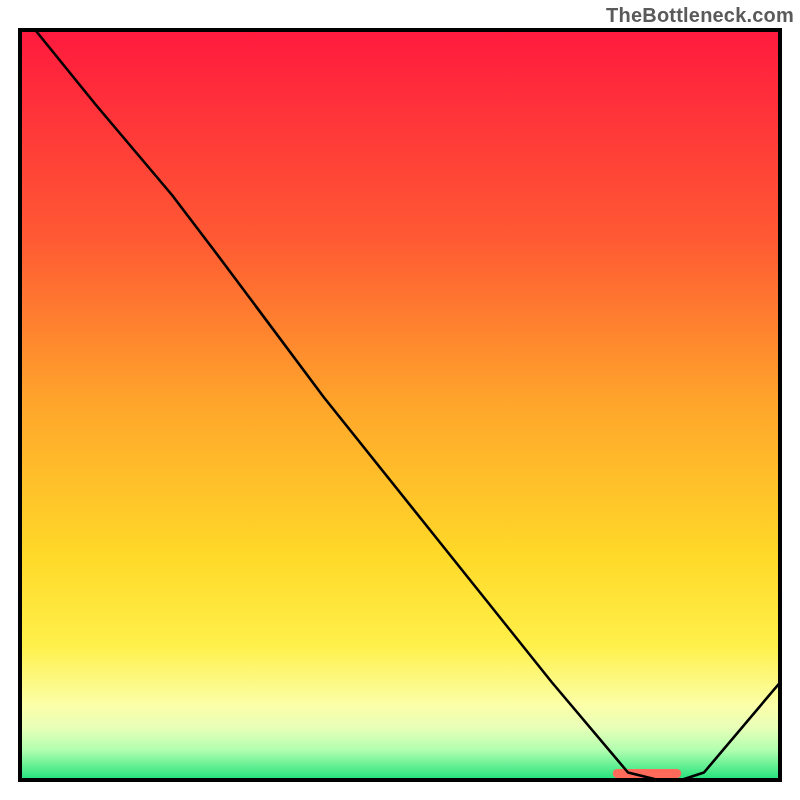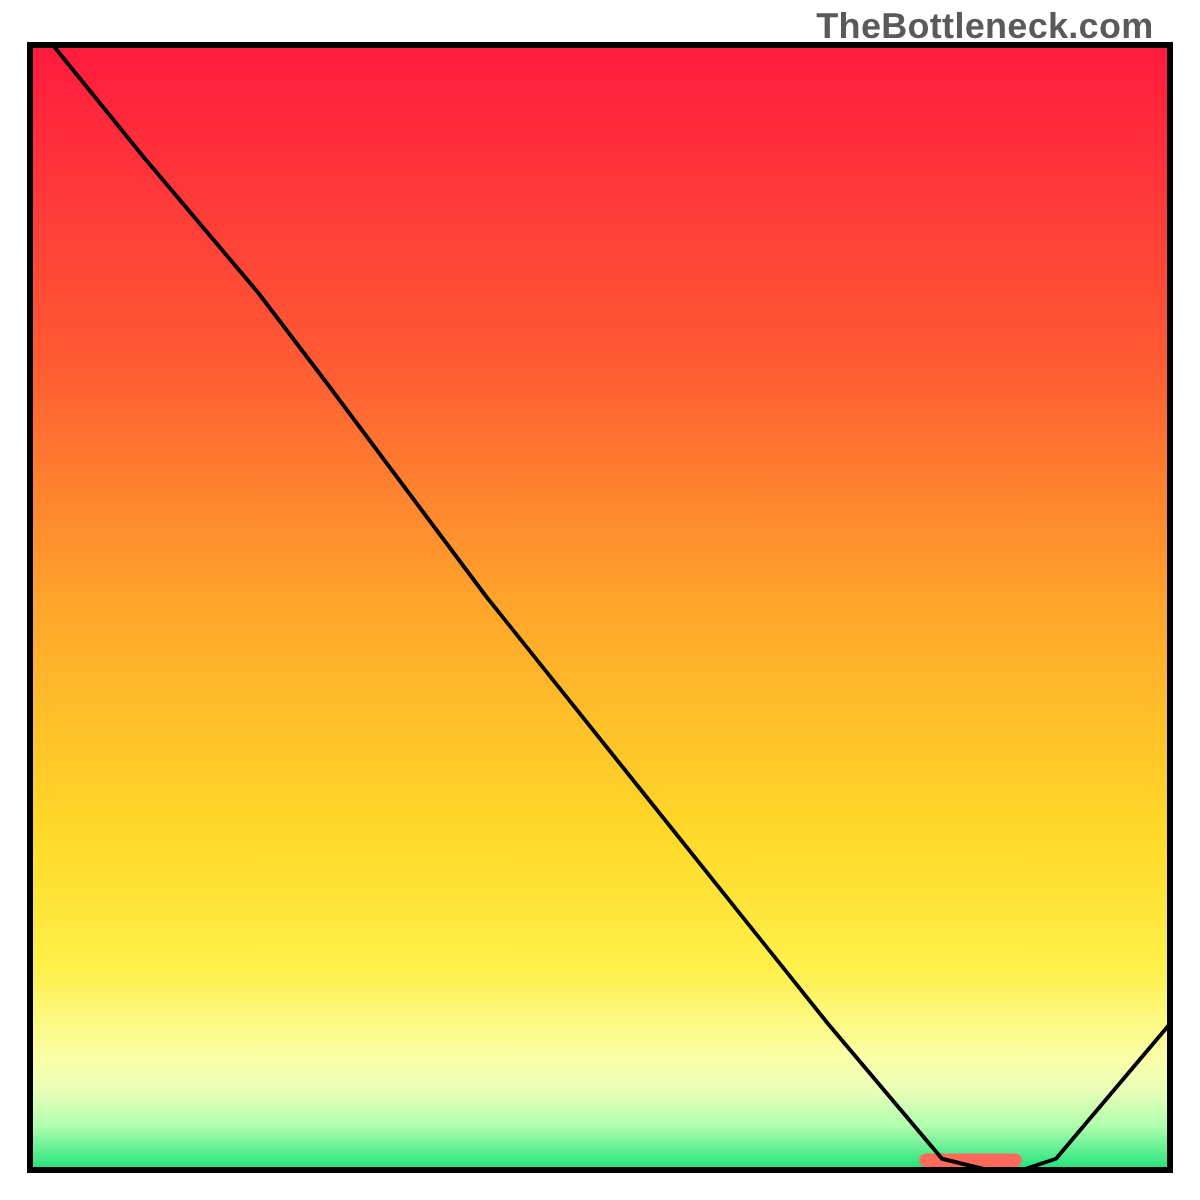--- a/index.html
+++ b/index.html
@@ -12,22 +12,22 @@
     font-family: Arial, Helvetica, sans-serif;
   }
   .wrap {
     position: relative;
     width: 800px;
     height: 800px;
   }
   .attribution {
     position: absolute;
     top: 4px;
-    right: 31px;
-    font-size: 24px;
+    right: 6px;
+    font-size: 20px;
     font-weight: 600;
     color: #5a5a5a;
     letter-spacing: 0.2px;
   }
   .plot {
     position: absolute;
     display: block;
   }
 </style>
 </head>

